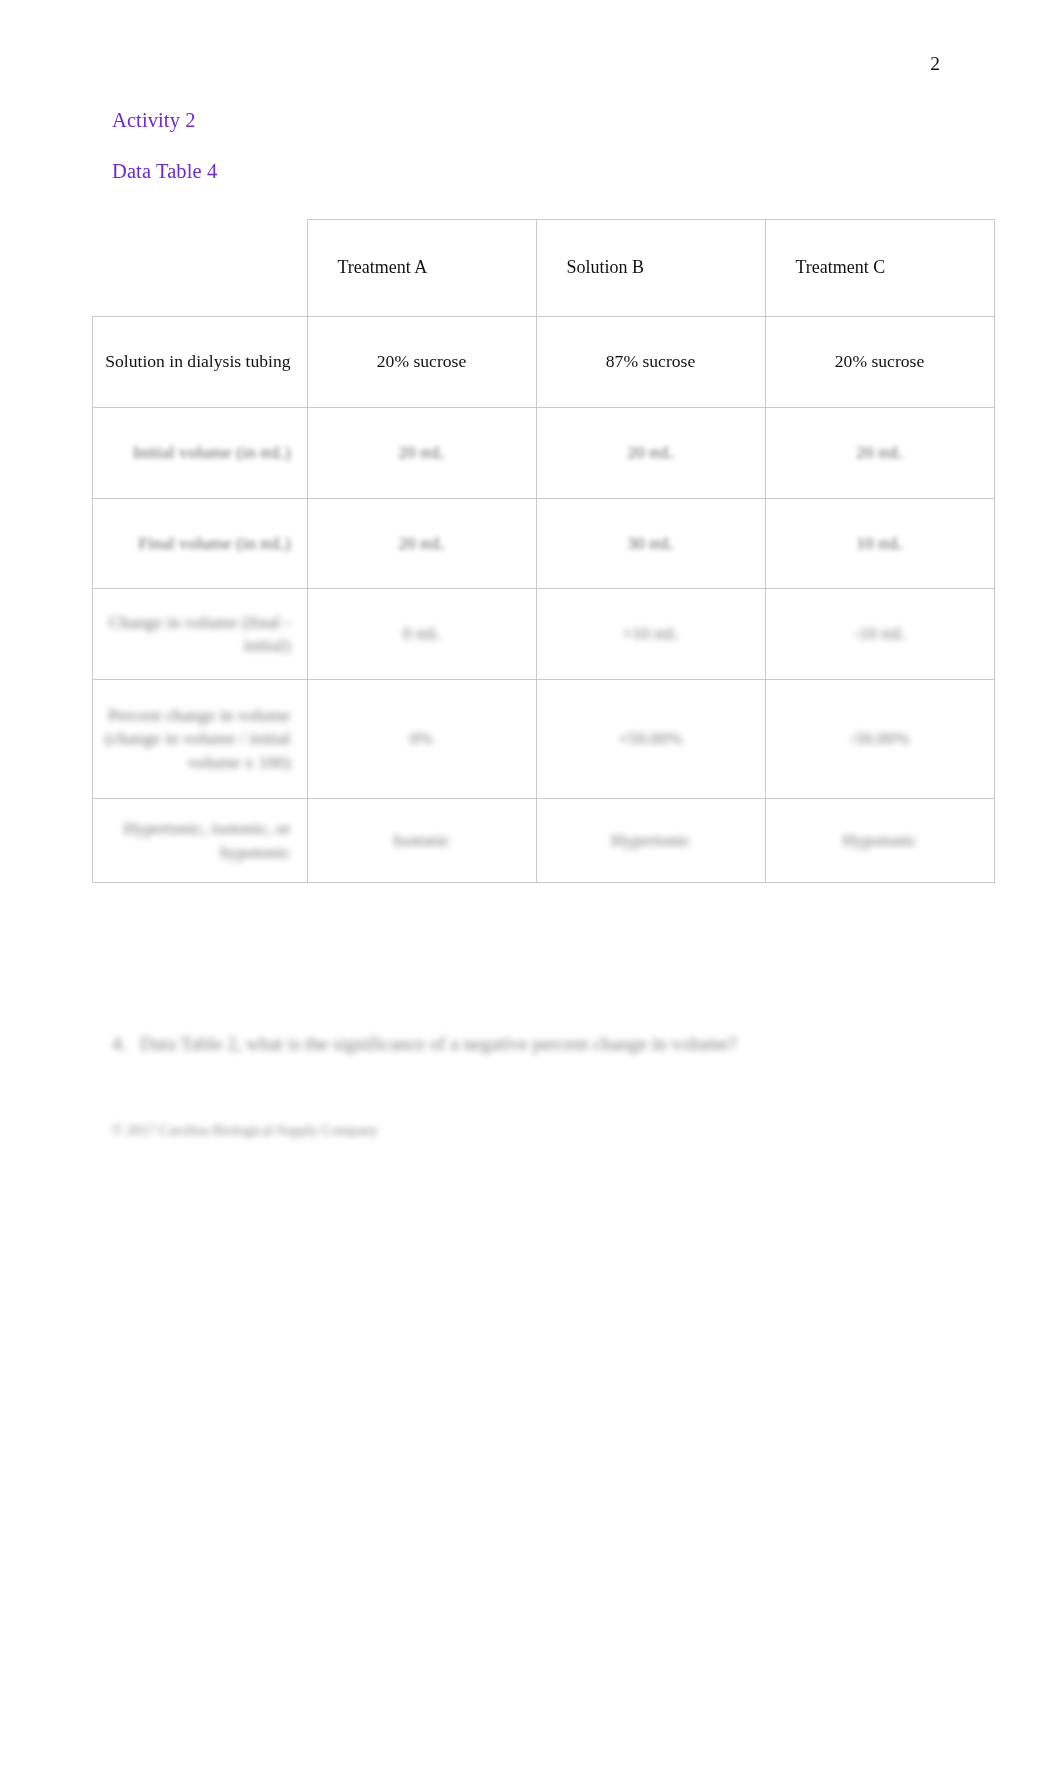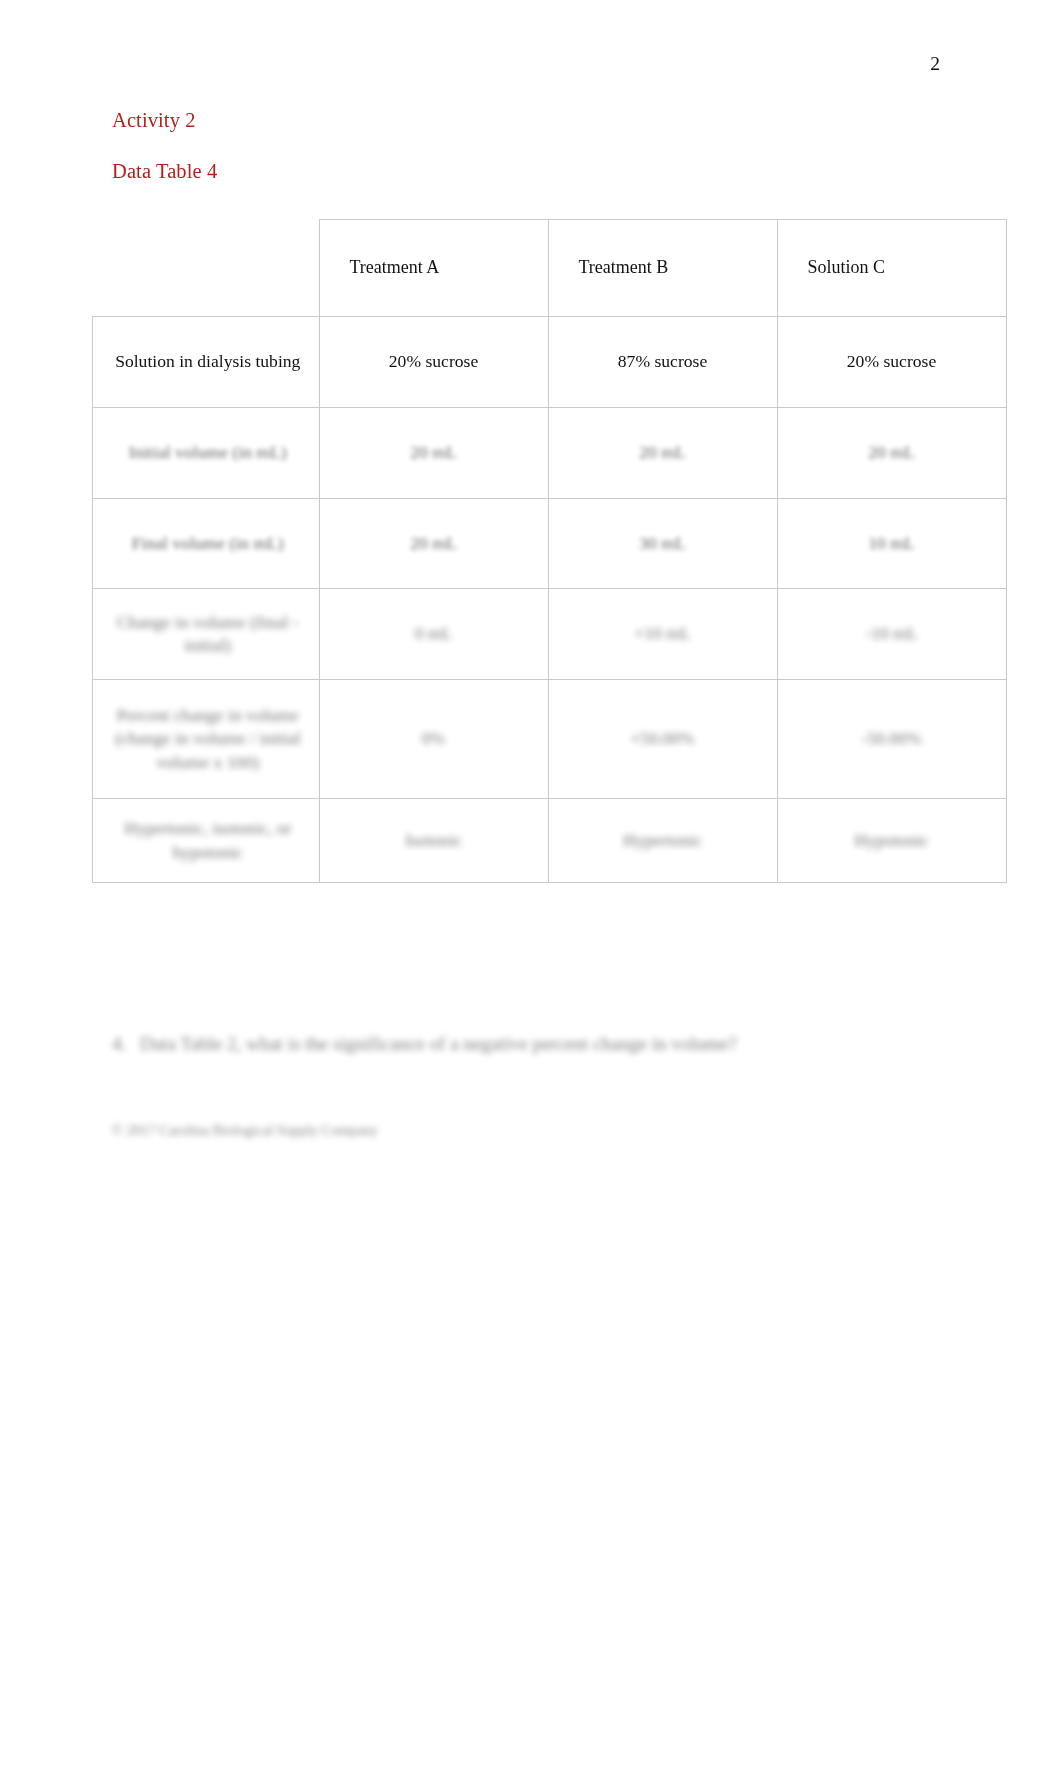--- a/index.html
+++ b/index.html
@@ -33,21 +33,21 @@
     line-height: 1;
     color: #111;
   }
 
   
   .heading {
     position: absolute;
     left: 112px;
     font-size: 20.5px;
     line-height: 1;
-    color: #b91c1c;
+    color: #6d28d9;
     letter-spacing: .1px;
   }
   .heading.activity { top: 110px; }
   .heading.datatable { top: 161px; }
 
   
   .table-wrap {
     position: absolute;
     left: 92px;
     top: 219px;
@@ -61,22 +61,22 @@
   table.data td {
     border: 1px solid #c9c9c9;
     vertical-align: middle;
     padding: 0 16px;
     font-size: 17.6px;
     line-height: 1.32;
     color: #111;
   }
   table.data td.lbl {
     width: 190px;
-    text-align: center;
-    padding-left: 20px;
+    text-align: right;
+    padding-left: 8px;
   }
   table.data td.val {
     width: 182px;
     text-align: center;
     margin-left: 12px;
   }
   table.data td.corner {
     border-top: none;
     border-left: none;
     background: #fff;
@@ -149,24 +149,24 @@
   <div class="table-wrap">
     <table class="data">
       <tbody>
 
         <tr class="r-head header">
           <td class="lbl corner"></td>
           <td class="val">
             <span class="cellblur b0">Treatment A</span>
           </td>
           <td class="val">
-            <span class="cellblur b0">Treatment B</span>
-          </td>
-          <td class="val">
-            <span class="cellblur b0">Solution C</span>
+            <span class="cellblur b0">Solution B</span>
+          </td>
+          <td class="val">
+            <span class="cellblur b0">Treatment C</span>
           </td>
         </tr>
 
         <tr class="r1">
           <td class="lbl">
             <span class="cellblur b0">Solution in dialysis tubing</span>
           </td>
           <td class="val">
             <span class="cellblur b0">20% sucrose</span>
           </td>

